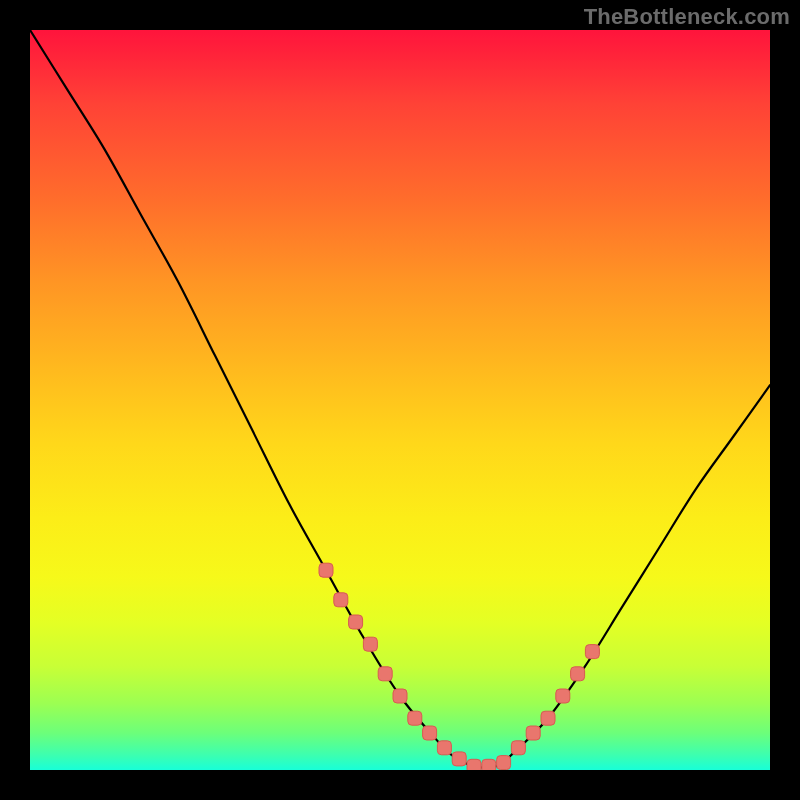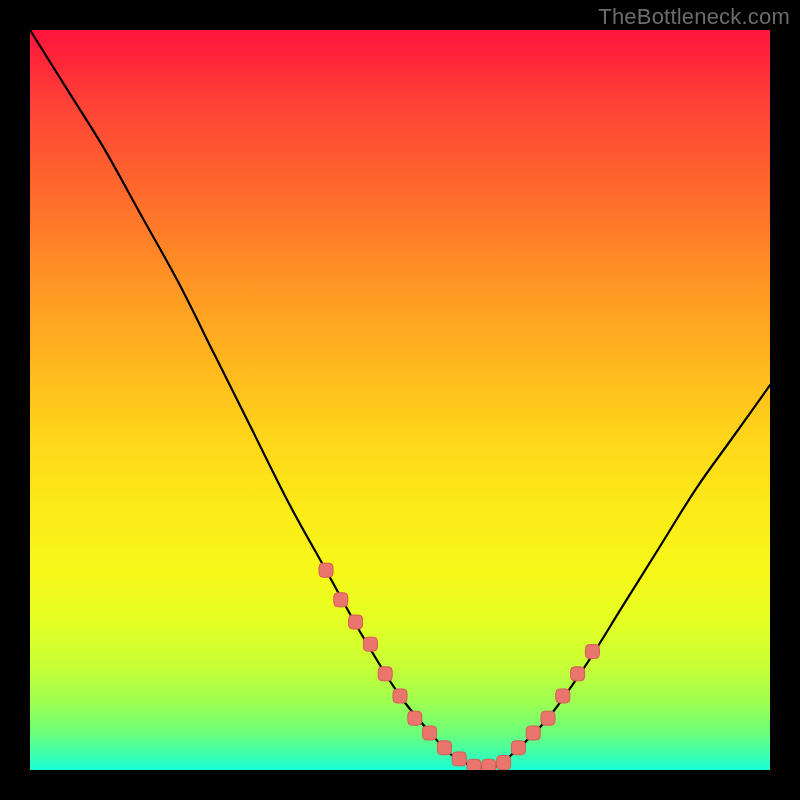--- a/index.html
+++ b/index.html
@@ -33,21 +33,21 @@
       #6cff7a 95%,
       #3cffb0 98%,
       #18ffd8 100%
     );
   }
   .watermark {
     position: absolute;
     top: 4px;
     right: 10px;
     font-size: 22px;
-    font-weight: 400;
+    font-weight: 700;
     color: #6b6b6b;
     letter-spacing: 0.2px;
     user-select: none;
   }
   svg {
     position: absolute;
     left: 0;
     top: 0;
   }
 </style>

